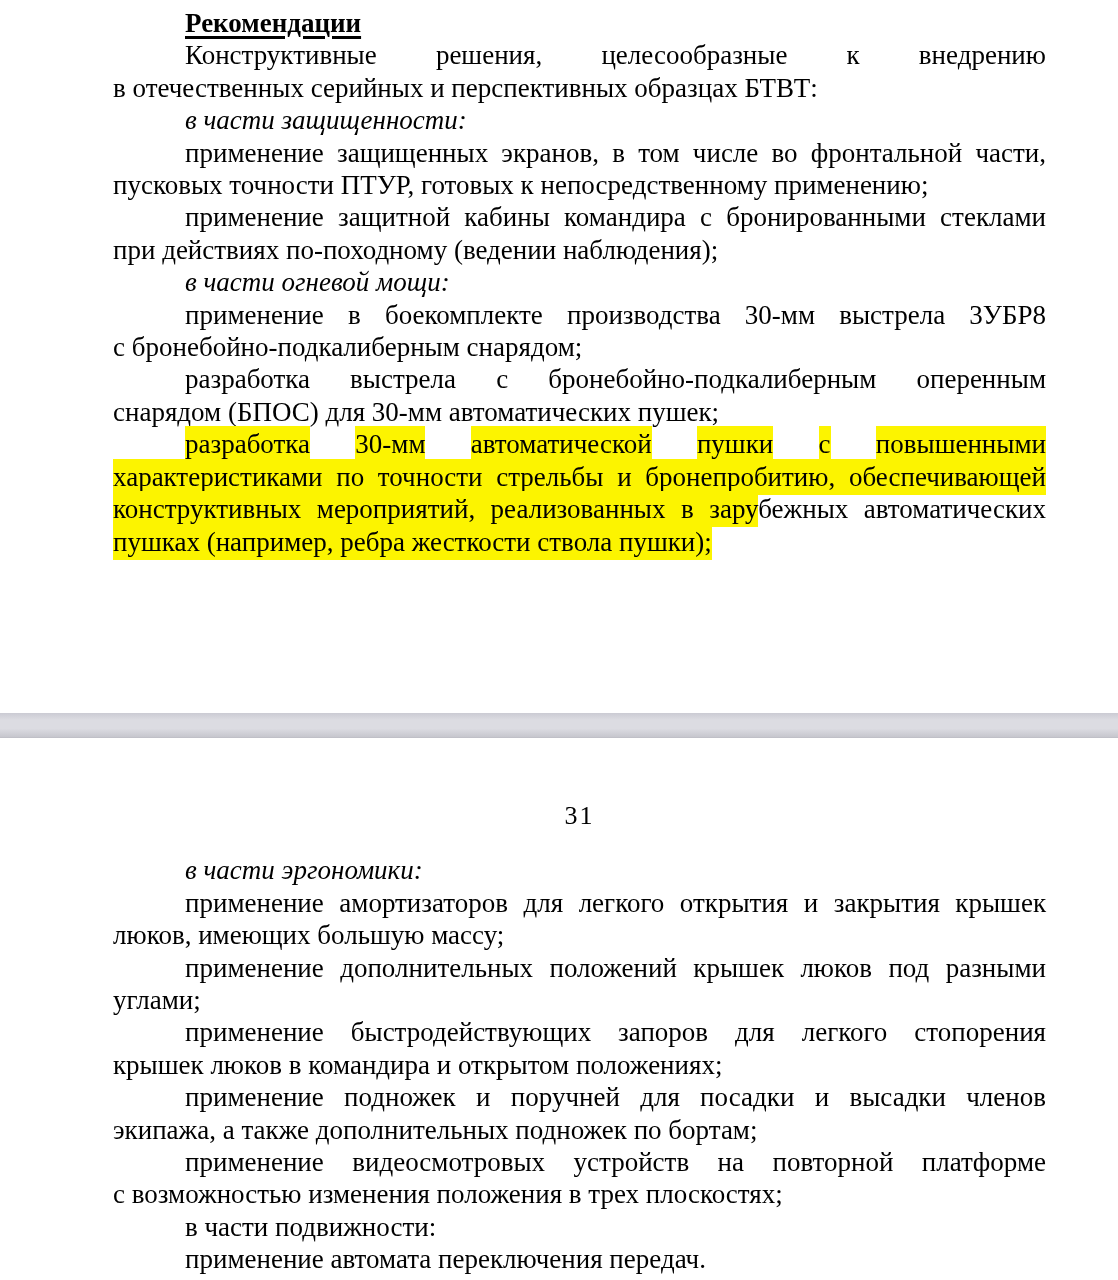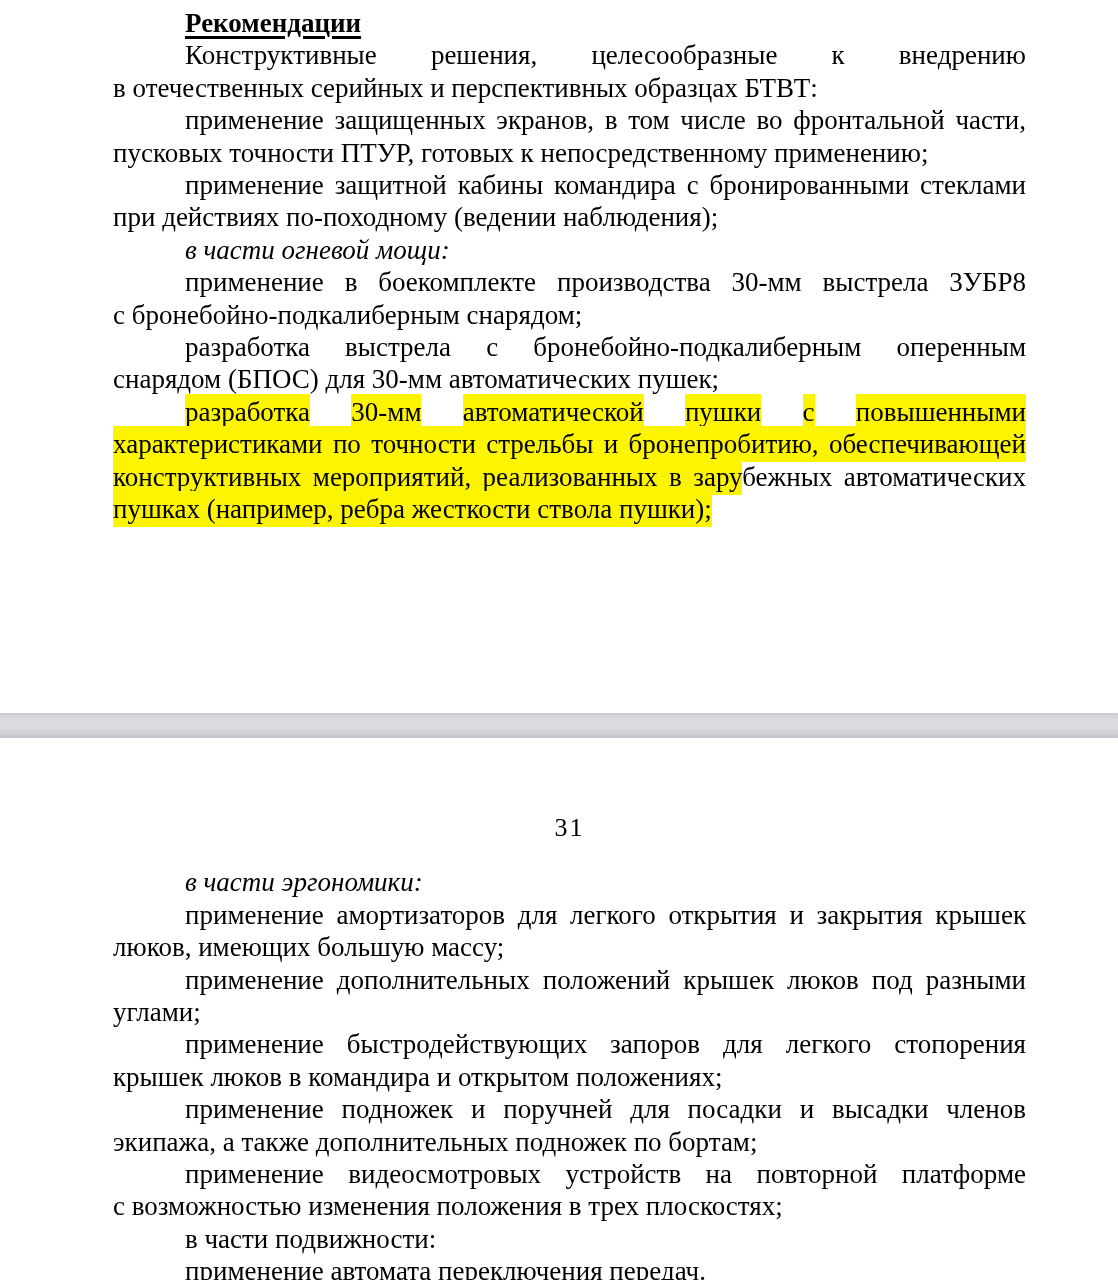--- a/index.html
+++ b/index.html
@@ -15,21 +15,21 @@
     overflow: hidden;
     font-family: "Liberation Serif", "DejaVu Serif", serif;
     color: #000000;
   }
   .page {
     position: absolute;
     left: 0;
     width: 1118px;
     box-sizing: border-box;
     padding-left: 113px;
-    padding-right: 92px;
+    padding-right: 72px;
     background: #ffffff;
   }
   .page-1 { top: 0; height: 713px; padding-top: 7px; }
   .page-2 { top: 738px; height: 542px; padding-top: 62px; }
   .separator {
     position: absolute;
     top: 713px;
     left: 0;
     width: 1118px;
     height: 25px;
@@ -40,21 +40,21 @@
       var(--sep-edge-bottom) 96%,
       var(--sep-shadow) 100%);
   }
   .line {
     font-size: 27px;
     line-height: 32.4px;
     white-space: nowrap;
   }
   .indent { text-indent: 72px; }
   .justify { text-align: justify; text-align-last: justify; text-justify: inter-word; }
-  .center { text-align: right; text-align-last: center; margin-top: 12px; }
+  .center { text-align: right; text-align-last: center; }
   .bold { font-weight: 700; }
   .italic { font-style: italic; }
   .underline {
     text-decoration: underline;
     text-decoration-thickness: 2.5px;
     text-underline-offset: 4px;
   }
   .hl {
     background-color: var(--hl);
     padding: 3px 0;
@@ -66,20 +66,21 @@
   }
 </style>
 </head>
 <body>
 
 <div class="viewer">
   <div class="page page-1">
       <div class="line indent"><span class="bold underline">Рекомендации</span></div>
       <div class="line indent justify">Конструктивные решения, целесообразные к внедрению</div>
       <div class="line">в отечественных серийных и перспективных образцах БТВТ:</div>
+      <div class="line indent"><span class="italic">в части защищенности:</span></div>
       <div class="line indent justify">применение защищенных экранов, в том числе во фронтальной части,</div>
       <div class="line">пусковых точности ПТУР, готовых к непосредственному применению;</div>
       <div class="line indent justify">применение защитной кабины командира с бронированными стеклами</div>
       <div class="line">при действиях по-походному (ведении наблюдения);</div>
       <div class="line indent"><span class="italic">в части огневой мощи:</span></div>
       <div class="line indent justify">применение в боекомплекте производства 30-мм выстрела 3УБР8</div>
       <div class="line">с бронебойно-подкалиберным снарядом;</div>
       <div class="line indent justify">разработка выстрела с бронебойно-подкалиберным оперенным</div>
       <div class="line">снарядом (БПОС) для 30-мм автоматических пушек;</div>
       <div class="line indent justify"><span class="hl">разработка</span> <span class="hl">30-мм</span> <span class="hl">автоматической</span> <span class="hl">пушки</span> <span class="hl">с</span> <span class="hl">повышенными</span></div>

